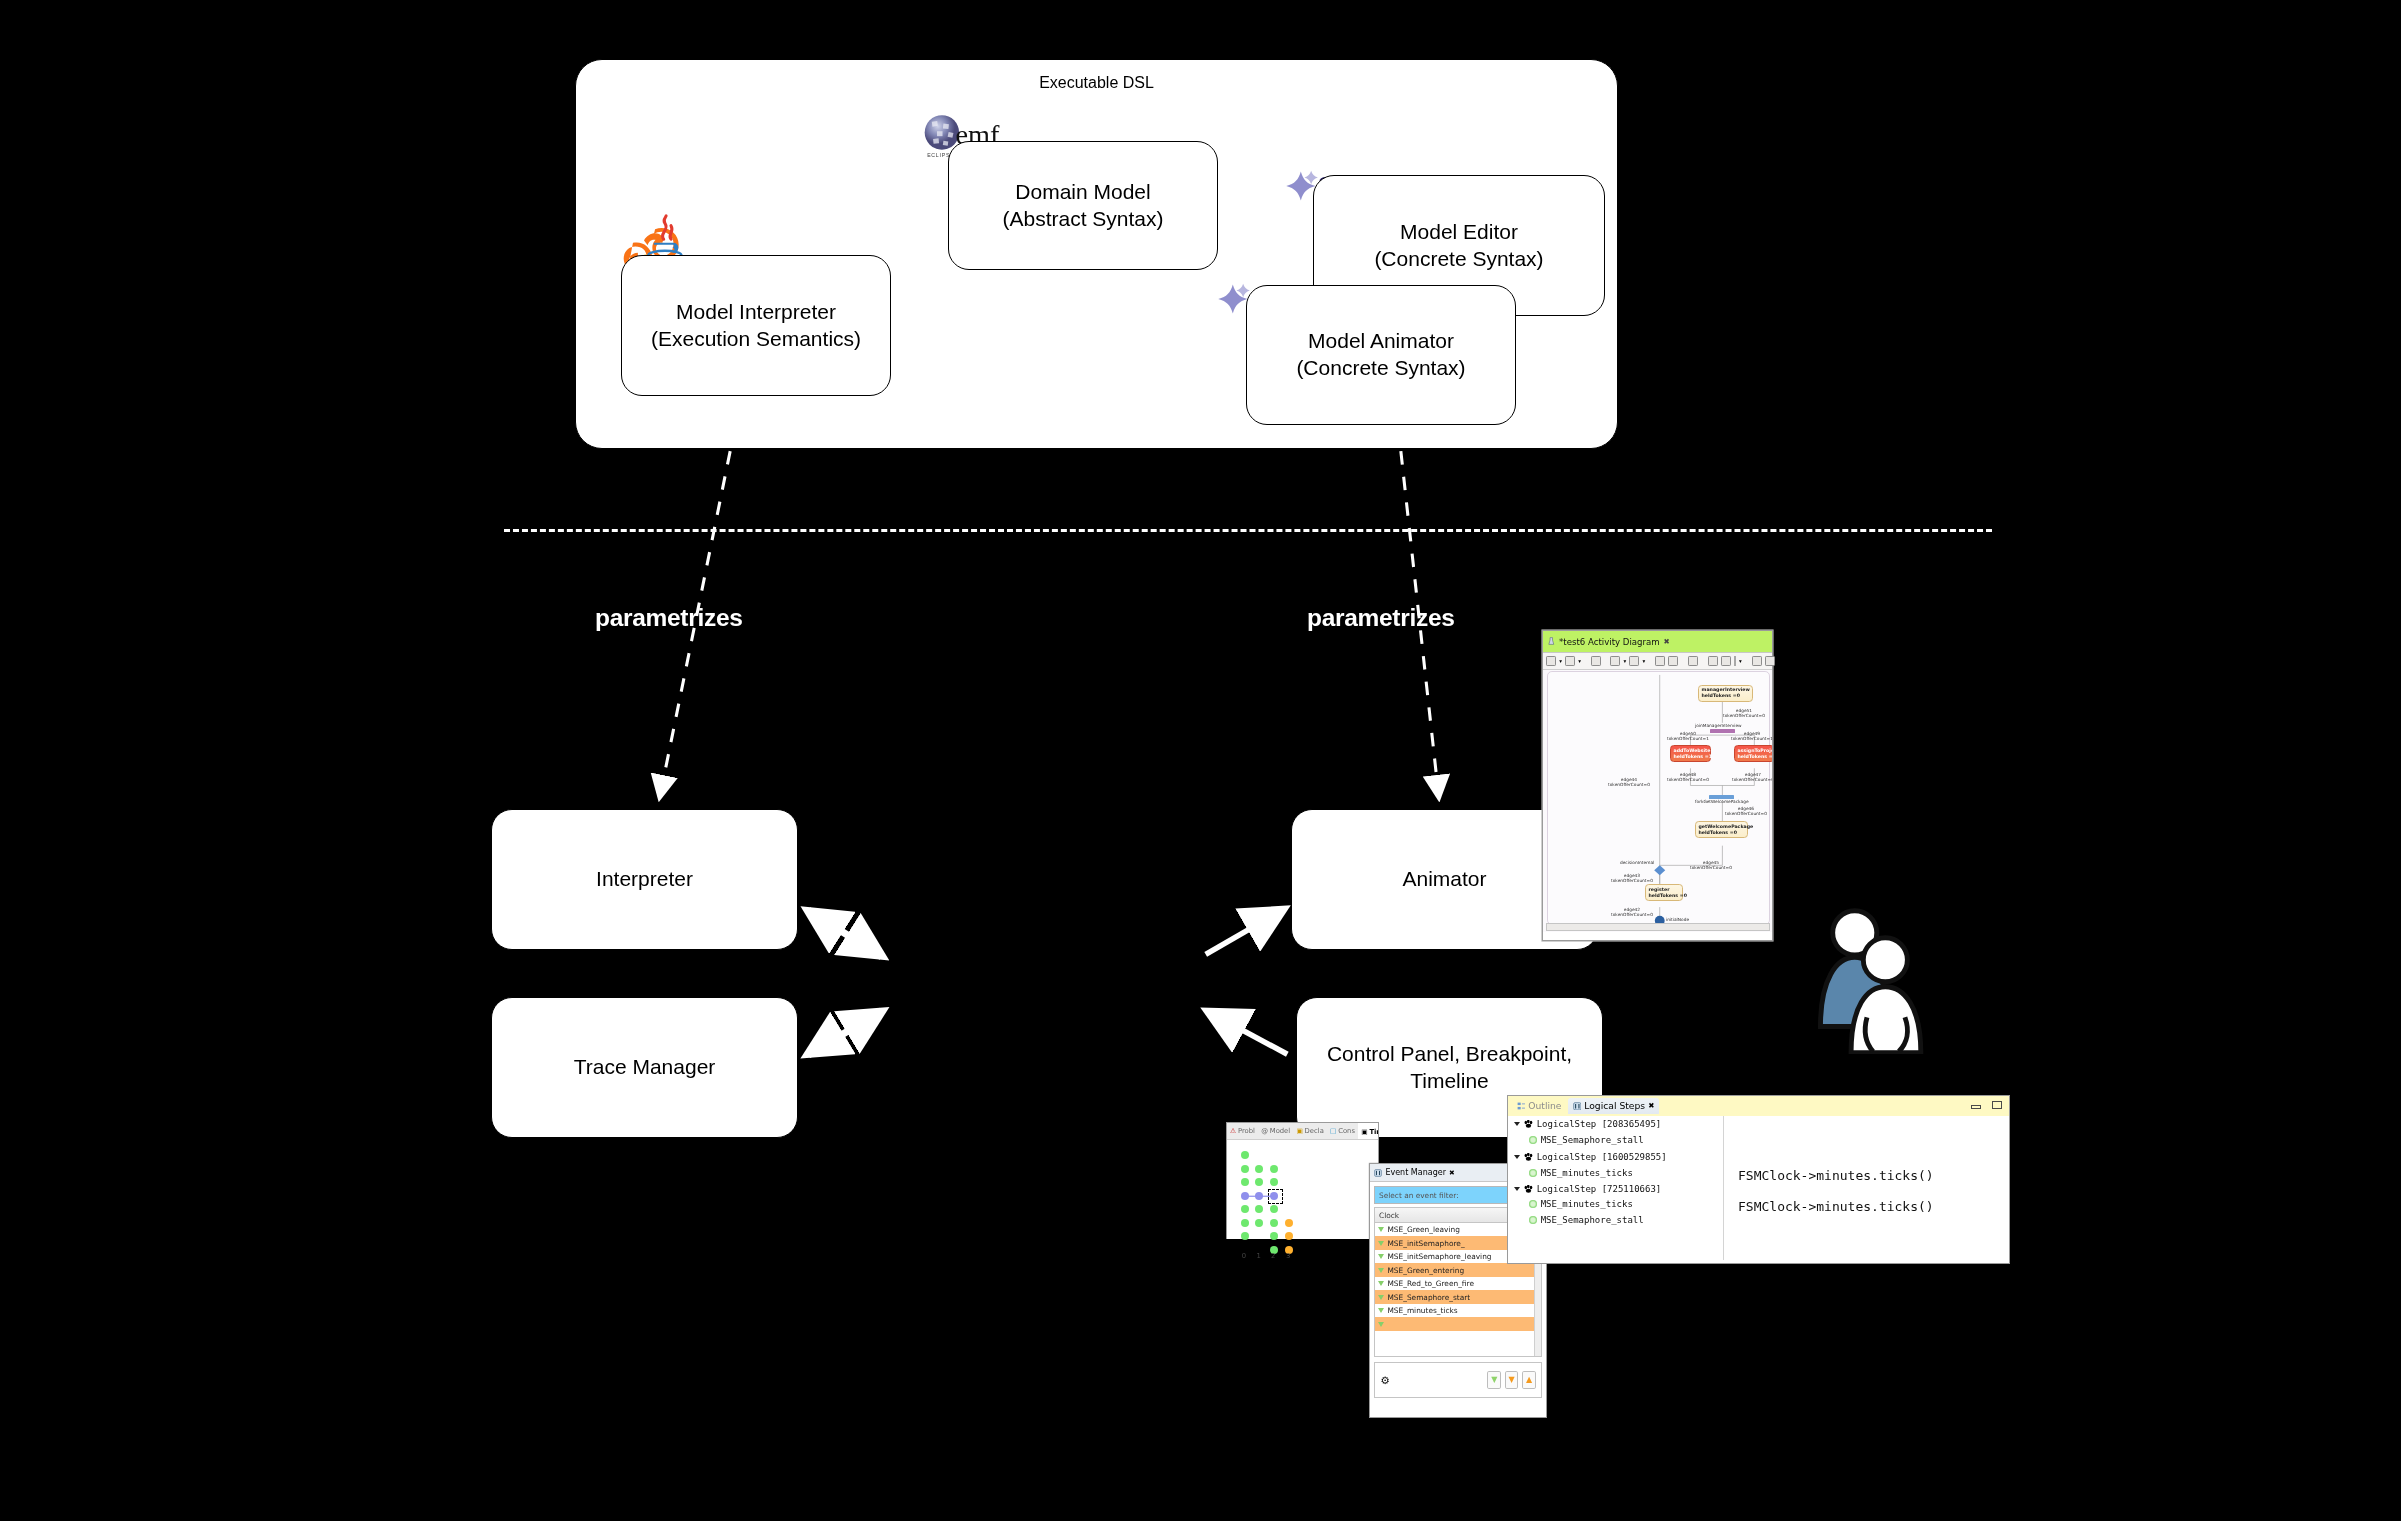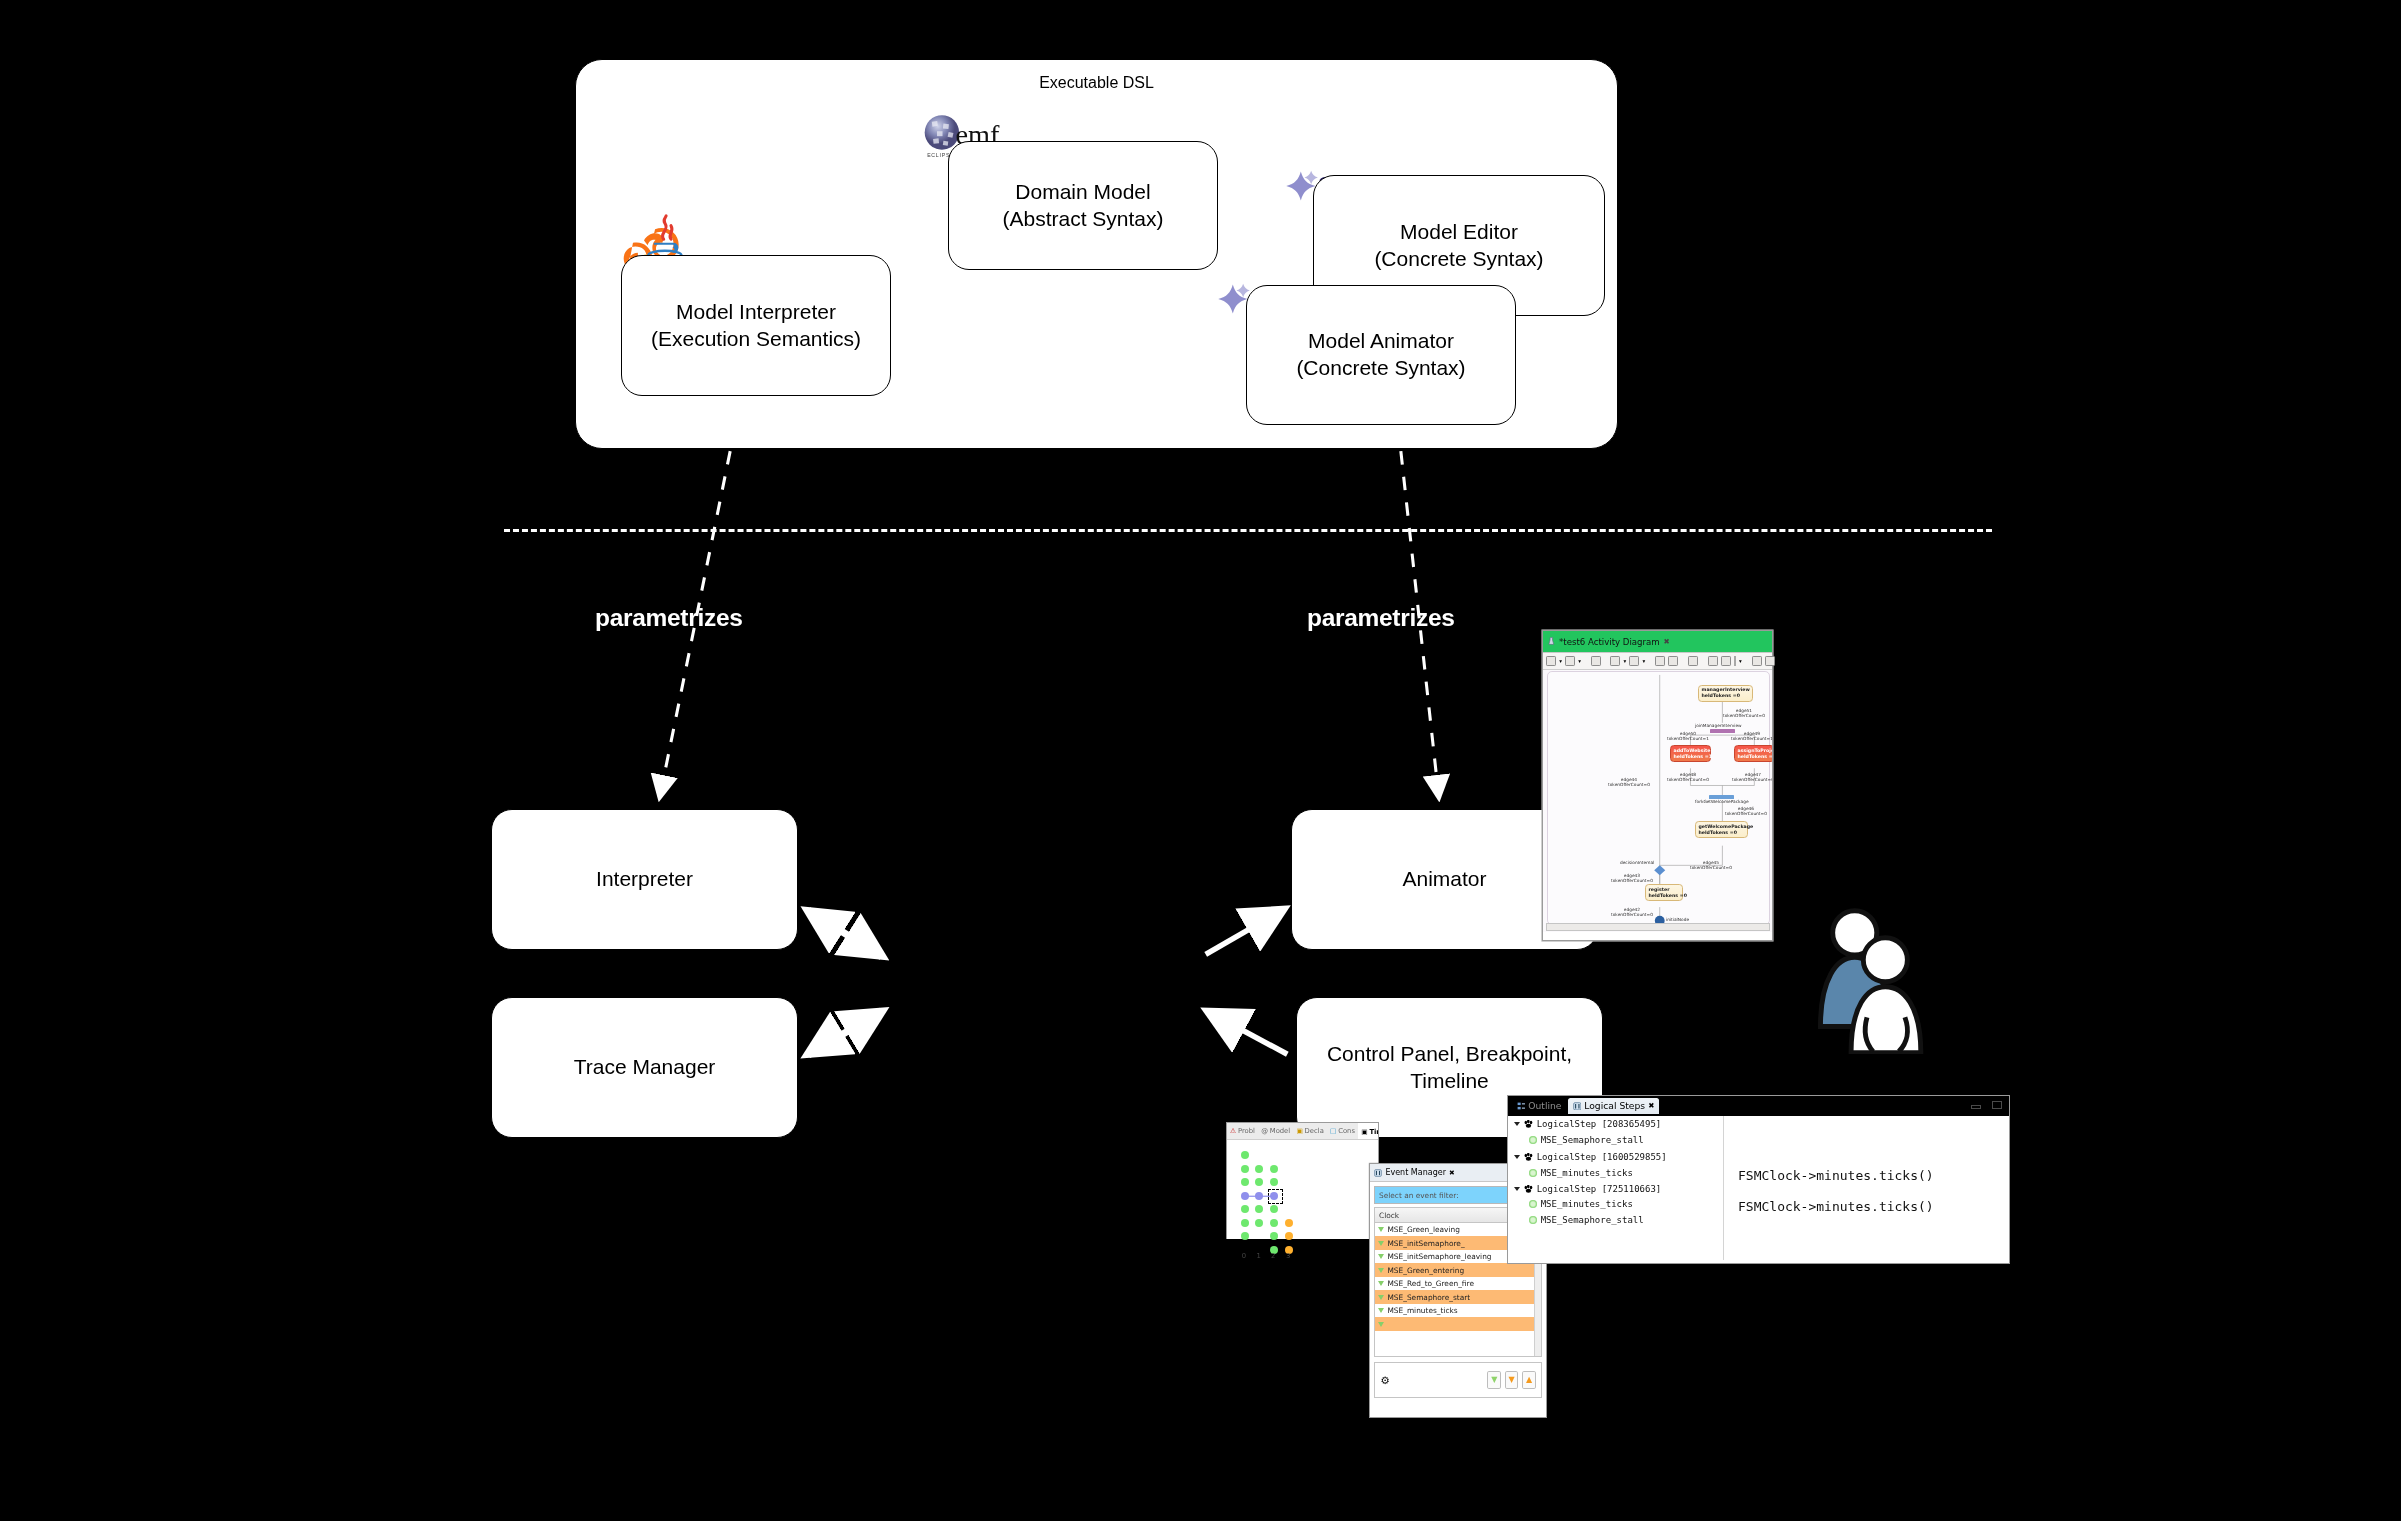--- a/index.html
+++ b/index.html
@@ -56,21 +56,21 @@
   
   #people{position:absolute;left:1807px;top:901px;width:153px;height:153px;}
 
   
   .win{position:absolute;background:#fff;border:0.6px solid #9a9a9a;box-sizing:border-box;
        font-family:"DejaVu Sans",sans-serif;}
 
   
   #activity-win{left:1542px;top:630px;width:231px;height:311px;
        box-shadow:0 0 0 0.6px #b0b0b0;}
-  #activity-tabbar{height:21px;background:#22c55e;border-bottom:0.6px solid #c8c8c8;
+  #activity-tabbar{height:21px;background:#bef264;border-bottom:0.6px solid #c8c8c8;
        display:flex;align-items:center;padding-left:3.7px;gap:3.7px;}
   #activity-tabbar .tabtxt{font-size:8.6px;color:#111;white-space:nowrap;}
   #activity-toolbar{height:16px;background:#f6f5f4;border-bottom:0.6px solid #cfcfcf;
        display:flex;align-items:center;gap:3.1px;padding-left:3.1px;}
   .tb-ico{width:8px;height:8px;border:0.6px solid #8d8d8d;background:#e9e7e4;
        border-radius:1.2px;flex:0 0 auto;}
   .tb-sep{width:0.6px;height:8.6px;background:#c0c0c0;margin:0 1.8px;}
   .tb-combo{width:32px;height:8.6px;border:0.6px solid #a8a8a8;background:#fff;}
   #activity-canvas{position:relative;height:calc(100% - 47px);
        background:#fbf9fc;overflow:hidden;}
@@ -124,21 +124,21 @@
        display:flex;align-items:center;justify-content:space-between;padding:0 4.9px;
        background:#fff;}
   .fbtn{width:11.7px;height:16px;border:0.6px solid #bdbdbd;background:#fafafa;
        border-radius:1.8px;display:flex;align-items:center;justify-content:center;}
   #event-scrollbar{position:absolute;right:0;top:0;width:6.1px;height:100%;
        background:#eee;border-left:0.6px solid #cfcfcf;}
 
   
   #logical-win{left:1507px;top:1095px;width:503px;height:169px;}
   #logical-tabhdr{height:19.6px;display:flex;align-items:center;gap:2.5px;
-       background:#000000;padding-left:4.9px;font-size:9.2px;position:relative;}
+       background:#fef9c3;padding-left:4.9px;font-size:9.2px;position:relative;}
   #logical-tabhdr .tabpill{display:flex;align-items:center;gap:3.1px;padding:2.5px 4.9px;
        background:linear-gradient(#eef3f7,#e3eaf1);border-radius:2.5px 2.5px 0 0;}
   .winbtns{position:absolute;right:7.4px;top:4.9px;display:flex;gap:11px;}
   .wbtn{width:9.8px;height:8px;border:1.2px solid #4a4a4a;box-sizing:border-box;}
   .wbtn.min{height:3.7px;border-width:1.2px;align-self:flex-end;margin-top:4.3px;}
   #logical-body{position:relative;height:calc(100% - 19.6px);
        font-family:"DejaVu Sans Mono",monospace;}
   #logical-divider{position:absolute;left:215px;top:0;bottom:2.5px;width:0.6px;background:#d4d4d4;}
   .ls-row{position:absolute;display:flex;align-items:center;gap:3.7px;font-size:9px;
        white-space:nowrap;color:#111;}

